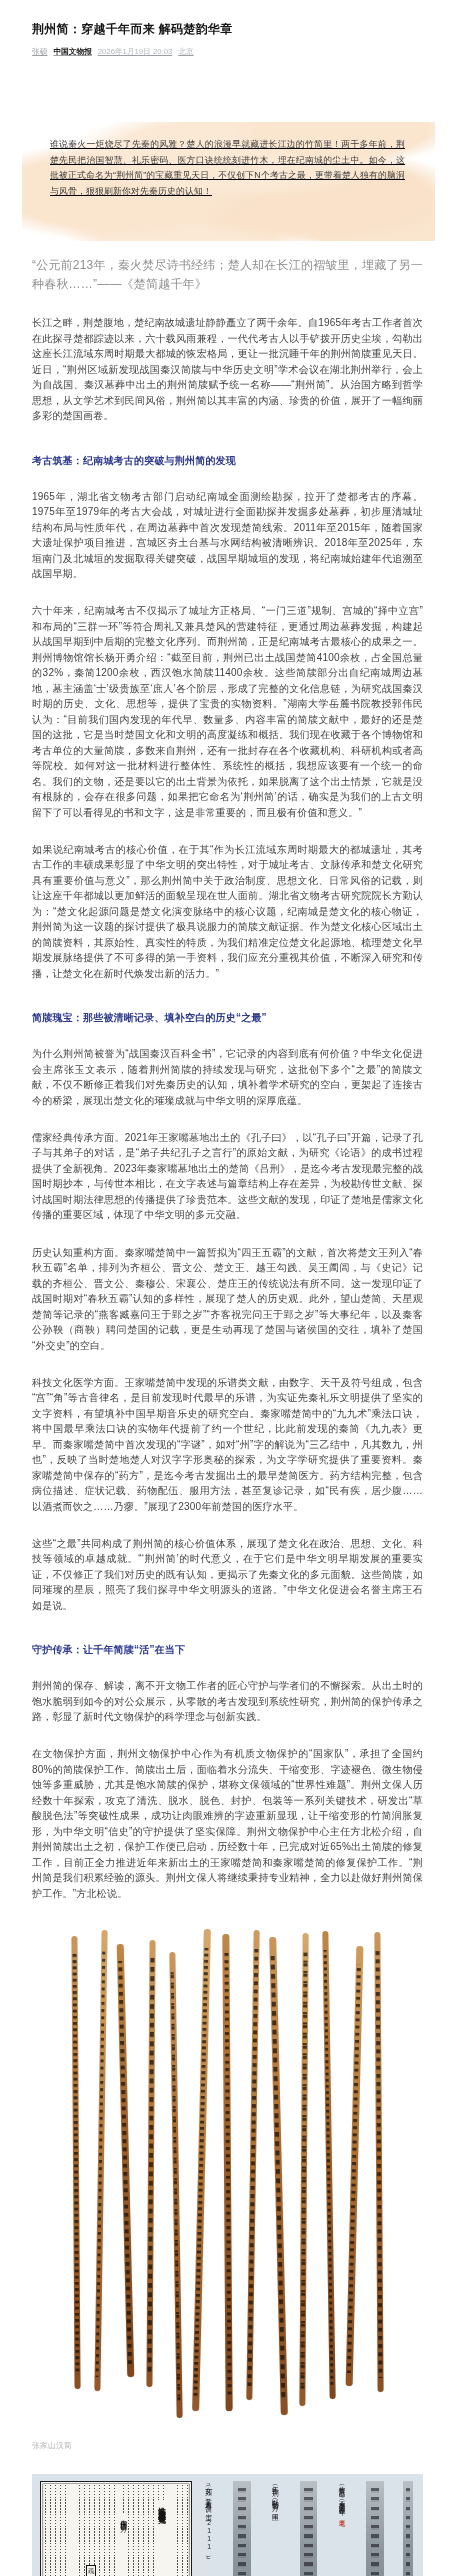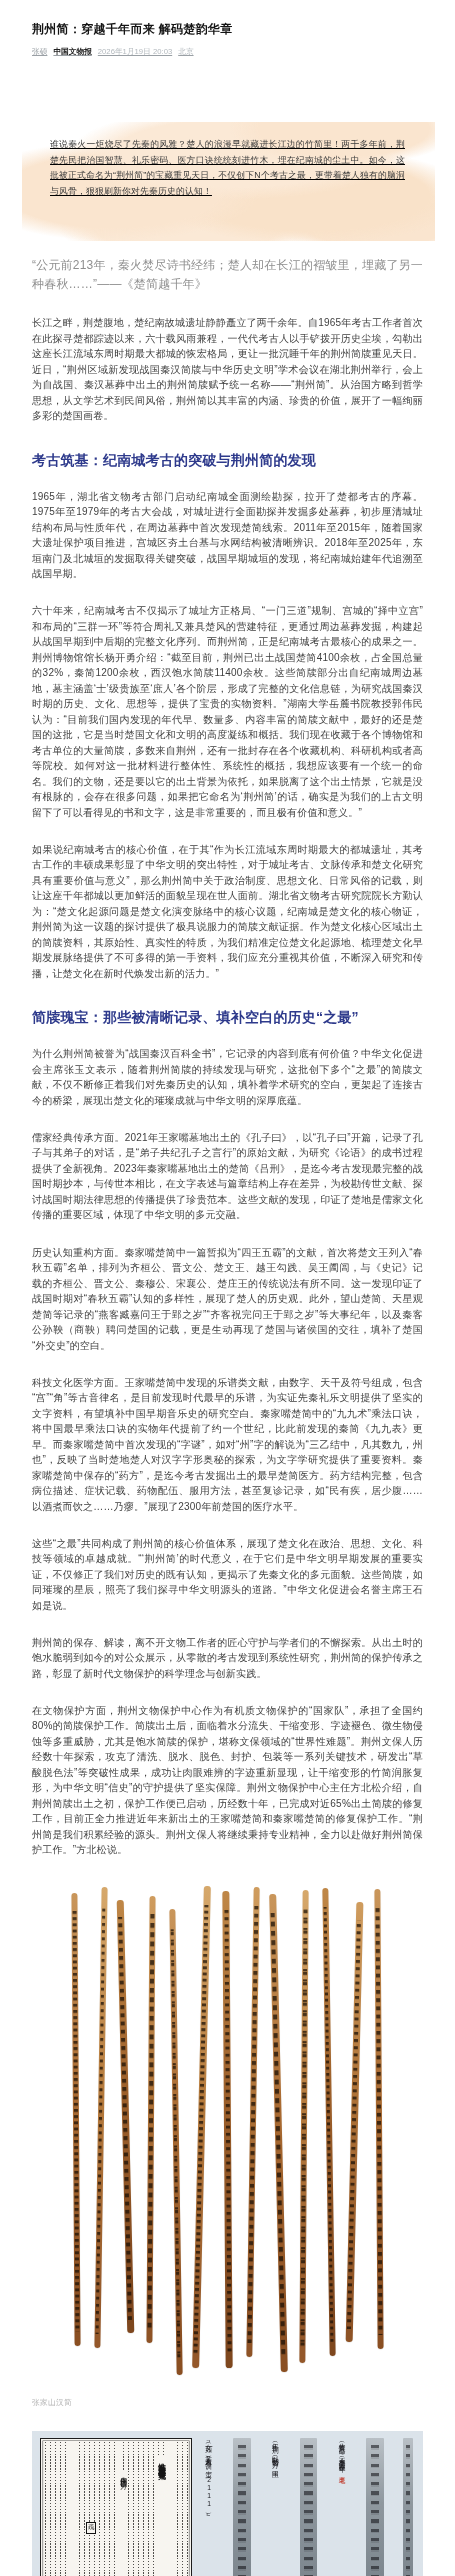--- a/index.html
+++ b/index.html
@@ -19,21 +19,21 @@
       radial-gradient(ellipse 222px 62px at 52% 26%, #fbe9d6 55%, rgba(250,229,207,0) 75%),
       radial-gradient(ellipse 196px 67px at 22% 58%, #fae5cf 55%, rgba(250,229,207,0) 75%),
       radial-gradient(ellipse 216px 64px at 70% 62%, #f9e2c9 55%, rgba(250,229,207,0) 75%),
       radial-gradient(ellipse 170px 57px at 40% 86%, #fbe9d6 55%, rgba(250,229,207,0) 76%),
       radial-gradient(ellipse 134px 46px at 86% 84%, #fae5cf 55%, rgba(250,229,207,0) 76%);}
   .intro-text{position:relative;z-index:1;font-size:8.8px;line-height:15.5px;color:#3b3b3b;text-align:justify;letter-spacing:0.2px;}
   
   .quote{margin-top:17.5px;font-size:12px;line-height:19px;color:#8f8f8f;text-align:justify;letter-spacing:0.2px;}
   
   .para{margin-top:21.6px;font-size:10px;line-height:15.5px;color:#3f3f3f;text-align:justify;letter-spacing:0.2px;}
-  .sec-h{margin-top:30px;font-size:14px;line-height:13.4px;font-weight:700;color:#2e3a8c;letter-spacing:0.2px;}
+  .sec-h{margin-top:30px;font-size:10px;line-height:13.4px;font-weight:700;color:#2e3a8c;letter-spacing:0.2px;}
   
   .fig-slips{margin-top:28px;height:489px;display:flex;justify-content:center;gap:19px;align-items:flex-start;background:#fff;}
   .slip{position:relative;border-radius:3.1px;box-shadow:0 0.5px 1px rgba(0,0,0,.15);}
   .slip .ink{position:absolute;left:22%;right:22%;top:4%;bottom:3%;opacity:.88;
     background-image:repeating-linear-gradient(180deg, rgba(28,17,6,.85) 0 2.6px, rgba(28,17,6,.25) 2.6px 3.6px, rgba(28,17,6,0) 3.6px 7.2px);}
   .caption{margin-top:23px;text-align:left;font-size:7.7px;color:#b3b3b3;letter-spacing:0.3px;}
   
   .fig-panel{margin-top:23px;height:234px;background:#dbe3ea;display:flex;padding:7.2px 8.2px;box-sizing:border-box;gap:9.3px;}
   .book{width:40%;position:relative;background:#f7f5f0;border:1px solid #1c1c1c;box-shadow:inset 0 0 0 1.5px #f7f5f0, inset 0 0 0 2.1px #555;
     background-image:
@@ -74,20 +74,21 @@
         <h2 class="sec-h">考古筑基：纪南城考古的突破与荆州简的发现</h2>
         <p class="para">1965年，湖北省文物考古部门启动纪南城全面测绘勘探，拉开了楚都考古的序幕。1975年至1979年的考古大会战，对城址进行全面勘探并发掘多处墓葬，初步厘清城址结构布局与性质年代，在周边墓葬中首次发现楚简线索。2011年至2015年，随着国家大遗址保护项目推进，宫城区夯土台基与水网结构被清晰辨识。2018年至2025年，东垣南门及北城垣的发掘取得关键突破，战国早期城垣的发现，将纪南城始建年代追溯至战国早期。</p>
         <p class="para">六十年来，纪南城考古不仅揭示了城址方正格局、“一门三道”规制、宫城的“择中立宫”和布局的“三群一环”等符合周礼又兼具楚风的营建特征，更通过周边墓葬发掘，构建起从战国早期到中后期的完整文化序列。而荆州简，正是纪南城考古最核心的成果之一。荆州博物馆馆长杨开勇介绍：“截至目前，荆州已出土战国楚简4100余枚，占全国总量的32%，秦简1200余枚，西汉饱水简牍11400余枚。这些简牍部分出自纪南城周边墓地，墓主涵盖‘士’级贵族至‘庶人’各个阶层，形成了完整的文化信息链，为研究战国秦汉时期的历史、文化、思想等，提供了宝贵的实物资料。”湖南大学岳麓书院教授郭伟民认为：“目前我们国内发现的年代早、数量多、内容丰富的简牍文献中，最好的还是楚国的这批，它是当时楚国文化和文明的高度凝练和概括。我们现在收藏于各个博物馆和考古单位的大量简牍，多数来自荆州，还有一批封存在各个收藏机构、科研机构或者高等院校。如何对这一批材料进行整体性、系统性的概括，我想应该要有一个统一的命名。我们的文物，还是要以它的出土背景为依托，如果脱离了这个出土情景，它就是没有根脉的，会存在很多问题，如果把它命名为‘荆州简’的话，确实是为我们的上古文明留下了可以看得见的书和文字，这是非常重要的，而且极有价值和意义。”</p>
         <p class="para">如果说纪南城考古的核心价值，在于其“作为长江流域东周时期最大的都城遗址，其考古工作的丰硕成果彰显了中华文明的突出特性，对于城址考古、文脉传承和楚文化研究具有重要价值与意义”，那么荆州简中关于政治制度、思想文化、日常风俗的记载，则让这座千年都城以更加鲜活的面貌呈现在世人面前。湖北省文物考古研究院院长方勤认为：“楚文化起源问题是楚文化演变脉络中的核心议题，纪南城是楚文化的核心物证，荆州简为这一议题的探讨提供了极具说服力的简牍文献证据。作为楚文化核心区域出土的简牍资料，其原始性、真实性的特质，为我们精准定位楚文化起源地、梳理楚文化早期发展脉络提供了不可多得的第一手资料，我们应充分重视其价值，不断深入研究和传播，让楚文化在新时代焕发出新的活力。”</p>
         <h2 class="sec-h">简牍瑰宝：那些被清晰记录、填补空白的历史“之最”</h2>
         <p class="para">为什么荆州简被誉为“战国秦汉百科全书”，它记录的内容到底有何价值？中华文化促进会主席张玉文表示，随着荆州简牍的持续发现与研究，这批创下多个“之最”的简牍文献，不仅不断修正着我们对先秦历史的认知，填补着学术研究的空白，更架起了连接古今的桥梁，展现出楚文化的璀璨成就与中华文明的深厚底蕴。</p>
         <p class="para">儒家经典传承方面。2021年王家嘴墓地出土的《孔子曰》，以“孔子曰”开篇，记录了孔子与其弟子的对话，是“弟子共纪孔子之言行”的原始文献，为研究《论语》的成书过程提供了全新视角。2023年秦家嘴墓地出土的楚简《吕刑》，是迄今考古发现最完整的战国时期抄本，与传世本相比，在文字表述与篇章结构上存在差异，为校勘传世文献、探讨战国时期法律思想的传播提供了珍贵范本。这些文献的发现，印证了楚地是儒家文化传播的重要区域，体现了中华文明的多元交融。</p>
         <p class="para">历史认知重构方面。秦家嘴楚简中一篇暂拟为“四王五霸”的文献，首次将楚文王列入“春秋五霸”名单，排列为齐桓公、晋文公、楚文王、越王勾践、吴王阖闾，与《史记》记载的齐桓公、晋文公、秦穆公、宋襄公、楚庄王的传统说法有所不同。这一发现印证了战国时期对“春秋五霸”认知的多样性，展现了楚人的历史观。此外，望山楚简、天星观楚简等记录的“燕客臧嘉问王于郢之岁”“齐客祝完问王于郢之岁”等大事纪年，以及秦客公孙鞅（商鞅）聘问楚国的记载，更是生动再现了楚国与诸侯国的交往，填补了楚国“外交史”的空白。</p>
         <p class="para">科技文化医学方面。王家嘴楚简中发现的乐谱类文献，由数字、天干及符号组成，包含“宫”“角”等古音律名，是目前发现时代最早的乐谱，为实证先秦礼乐文明提供了坚实的文字资料，有望填补中国早期音乐史的研究空白。秦家嘴楚简中的“九九术”乘法口诀，将中国最早乘法口诀的实物年代提前了约一个世纪，比此前发现的秦简《九九表》更早。而秦家嘴楚简中首次发现的“字谜”，如对“州”字的解说为“三乙结中，凡其数九，州也”，反映了当时楚地楚人对汉字字形奥秘的探索，为文字学研究提供了重要资料。秦家嘴楚简中保存的“药方”，是迄今考古发掘出土的最早楚简医方。药方结构完整，包含病位描述、症状记载、药物配伍、服用方法，甚至复诊记录，如“民有疾，居少腹……以酒煮而饮之……乃瘳。”展现了2300年前楚国的医疗水平。</p>
         <p class="para">这些“之最”共同构成了荆州简的核心价值体系，展现了楚文化在政治、思想、文化、科技等领域的卓越成就。“‘荆州简’的时代意义，在于它们是中华文明早期发展的重要实证，不仅修正了我们对历史的既有认知，更揭示了先秦文化的多元面貌。这些简牍，如同璀璨的星辰，照亮了我们探寻中华文明源头的道路。”中华文化促进会名誉主席王石如是说。</p>
+        <h2 class="sec-h">守护传承：让千年简牍“活”在当下</h2>
         <p class="para">荆州简的保存、解读，离不开文物工作者的匠心守护与学者们的不懈探索。从出土时的饱水脆弱到如今的对公众展示，从零散的考古发现到系统性研究，荆州简的保护传承之路，彰显了新时代文物保护的科学理念与创新实践。</p>
         <p class="para">在文物保护方面，荆州文物保护中心作为有机质文物保护的“国家队”，承担了全国约80%的简牍保护工作。简牍出土后，面临着水分流失、干缩变形、字迹褪色、微生物侵蚀等多重威胁，尤其是饱水简牍的保护，堪称文保领域的“世界性难题”。荆州文保人历经数十年探索，攻克了清洗、脱水、脱色、封护、包装等一系列关键技术，研发出“草酸脱色法”等突破性成果，成功让肉眼难辨的字迹重新显现，让干缩变形的竹简润胀复形，为中华文明“信史”的守护提供了坚实保障。荆州文物保护中心主任方北松介绍，自荆州简牍出土之初，保护工作便已启动，历经数十年，已完成对近65%出土简牍的修复工作，目前正全力推进近年来新出土的王家嘴楚简和秦家嘴楚简的修复保护工作。“荆州简是我们积累经验的源头。荆州文保人将继续秉持专业精神，全力以赴做好荆州简保护工作。”方北松说。</p>
         <figure style="margin: 0px;">
           <div class="fig-slips">
             <div class="slip" style="width: 6.2px; height: 453px; margin-top: 7.2px; transform: rotate(-0.4deg); background: linear-gradient(rgb(201, 150, 91), rgb(169, 106, 49) 45%, rgb(138, 79, 34) 92%);">
               <div class="ink" style="background-size: 100% 6.2px; background-position: 0px 0px;"></div>
             </div>
             <div class="slip" style="width: 5.7px; height: 461px; margin-top: 1px; transform: rotate(0.9deg); background: linear-gradient(rgb(214, 168, 107), rgb(181, 122, 60) 45%, rgb(148, 88, 42) 92%);">
               <div class="ink" style="background-size: 100% 7.2px; background-position: 0px 3.6px;"></div>
             </div>

